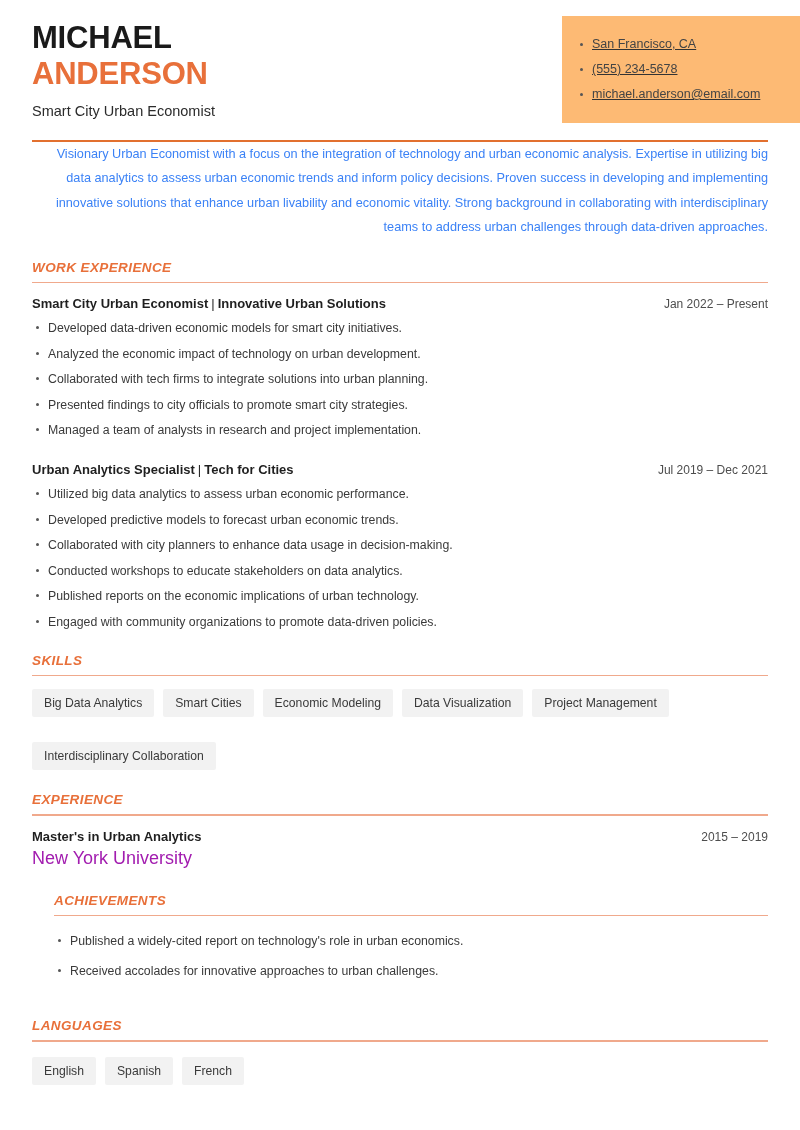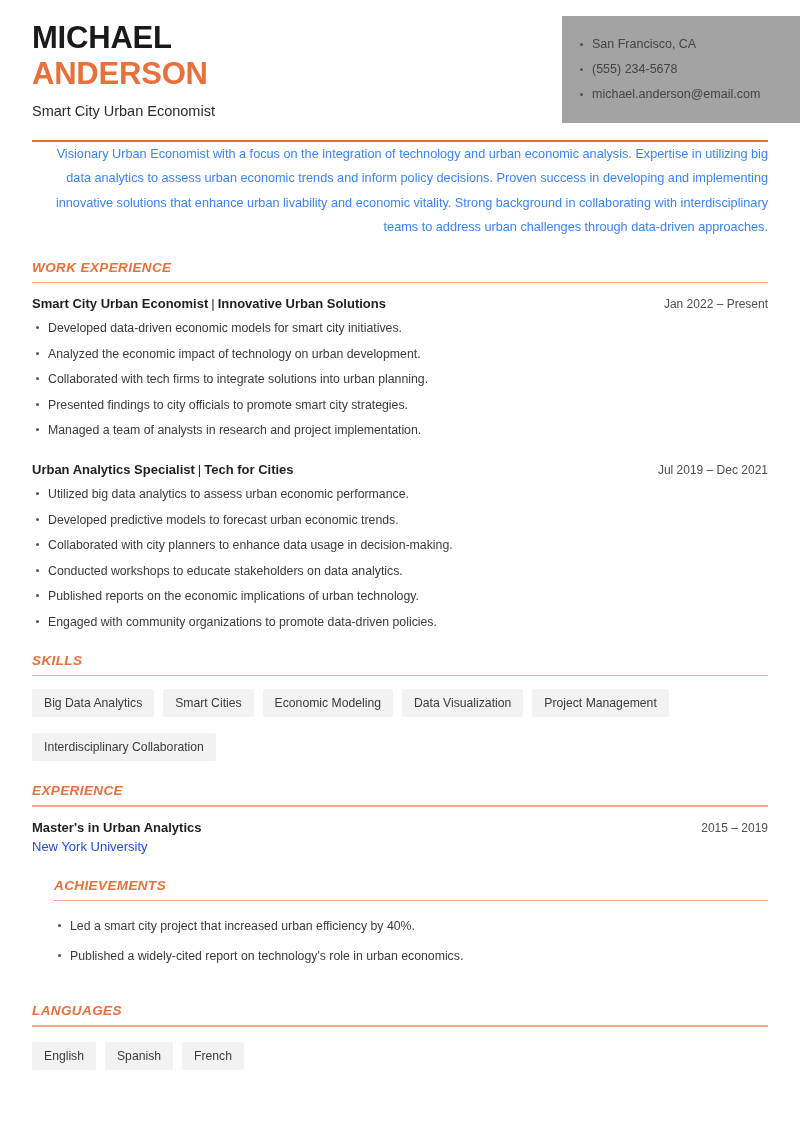--- a/index.html
+++ b/index.html
@@ -41,25 +41,26 @@
   .name-last  { color: #E8703A; }
 
   .job-title {
     margin-top: 11px;
     font-size: 14.5px;
     color: #2b2b2b;
     font-weight: normal;
   }
 
   .contact-box {
-    background: #a3a3a3;
+    background: #fdba74;
     padding: 16px 22px 16px 18px;
     min-width: 238px;
     margin-right: -32px;
     padding-right: 34px;
+    text-decoration: underline;
   }
   .contact-list { list-style: none; }
   .contact-item {
     font-size: 12.5px;
     color: #444444;
     line-height: 1.2;
     padding: 5px 0 5px 12px;
     position: relative;
     white-space: nowrap;
   }
@@ -125,22 +126,22 @@
     color: #1f1f1f;
     font-weight: normal;
     padding: 0 3px;
   }
   .entry-date {
     font-size: 12px;
     color: #4d4d4d;
     white-space: nowrap;
   }
   .entry-sub {
-    font-size: 13px;
-    color: #1d4ed8;
+    font-size: 18px;
+    color: #a21caf;
     margin-top: 4px;
   }
 
   .bullets {
     list-style: none;
     margin-top: 9px;
   }
   .bullet {
     font-size: 12.3px;
     color: #3a3a3a;
@@ -160,21 +161,21 @@
     background: #555555;
   }
 
   .plain-bullets { margin-top: 0; }
   .plain-bullets .bullet { padding-bottom: 13px; }
 
   
   .tags {
     display: flex;
     flex-wrap: wrap;
-    gap: 16px 9px;
+    gap: 25px 9px;
   }
   .tag {
     background: #f2f2f2;
     color: #3a3a3a;
     font-size: 12.2px;
     padding: 7px 12px;
     border-radius: 2px;
     white-space: nowrap;
     line-height: 1.15;
   }
@@ -274,22 +275,22 @@
           <div class="entry-date">2015 – 2019</div>
         </div>
         <div class="entry-sub">New York University</div>
       </div>
     </div>
 
     <div class="section section-ach">
       <div class="section-title">ACHIEVEMENTS</div>
       <div class="section-rule" style="margin-bottom:17px;"></div>
       <ul class="bullets plain-bullets">
-        <li class="bullet">Led a smart city project that increased urban efficiency by 40%.</li>
         <li class="bullet">Published a widely-cited report on technology's role in urban economics.</li>
+        <li class="bullet">Received accolades for innovative approaches to urban challenges.</li>
       </ul>
     </div>
 
     <div class="section section-lang">
       <div class="section-title">LANGUAGES</div>
       <div class="section-rule" style="margin-bottom:15px;"></div>
       <div class="tags">
         <span class="tag">English</span>
         <span class="tag">Spanish</span>
         <span class="tag">French</span>

